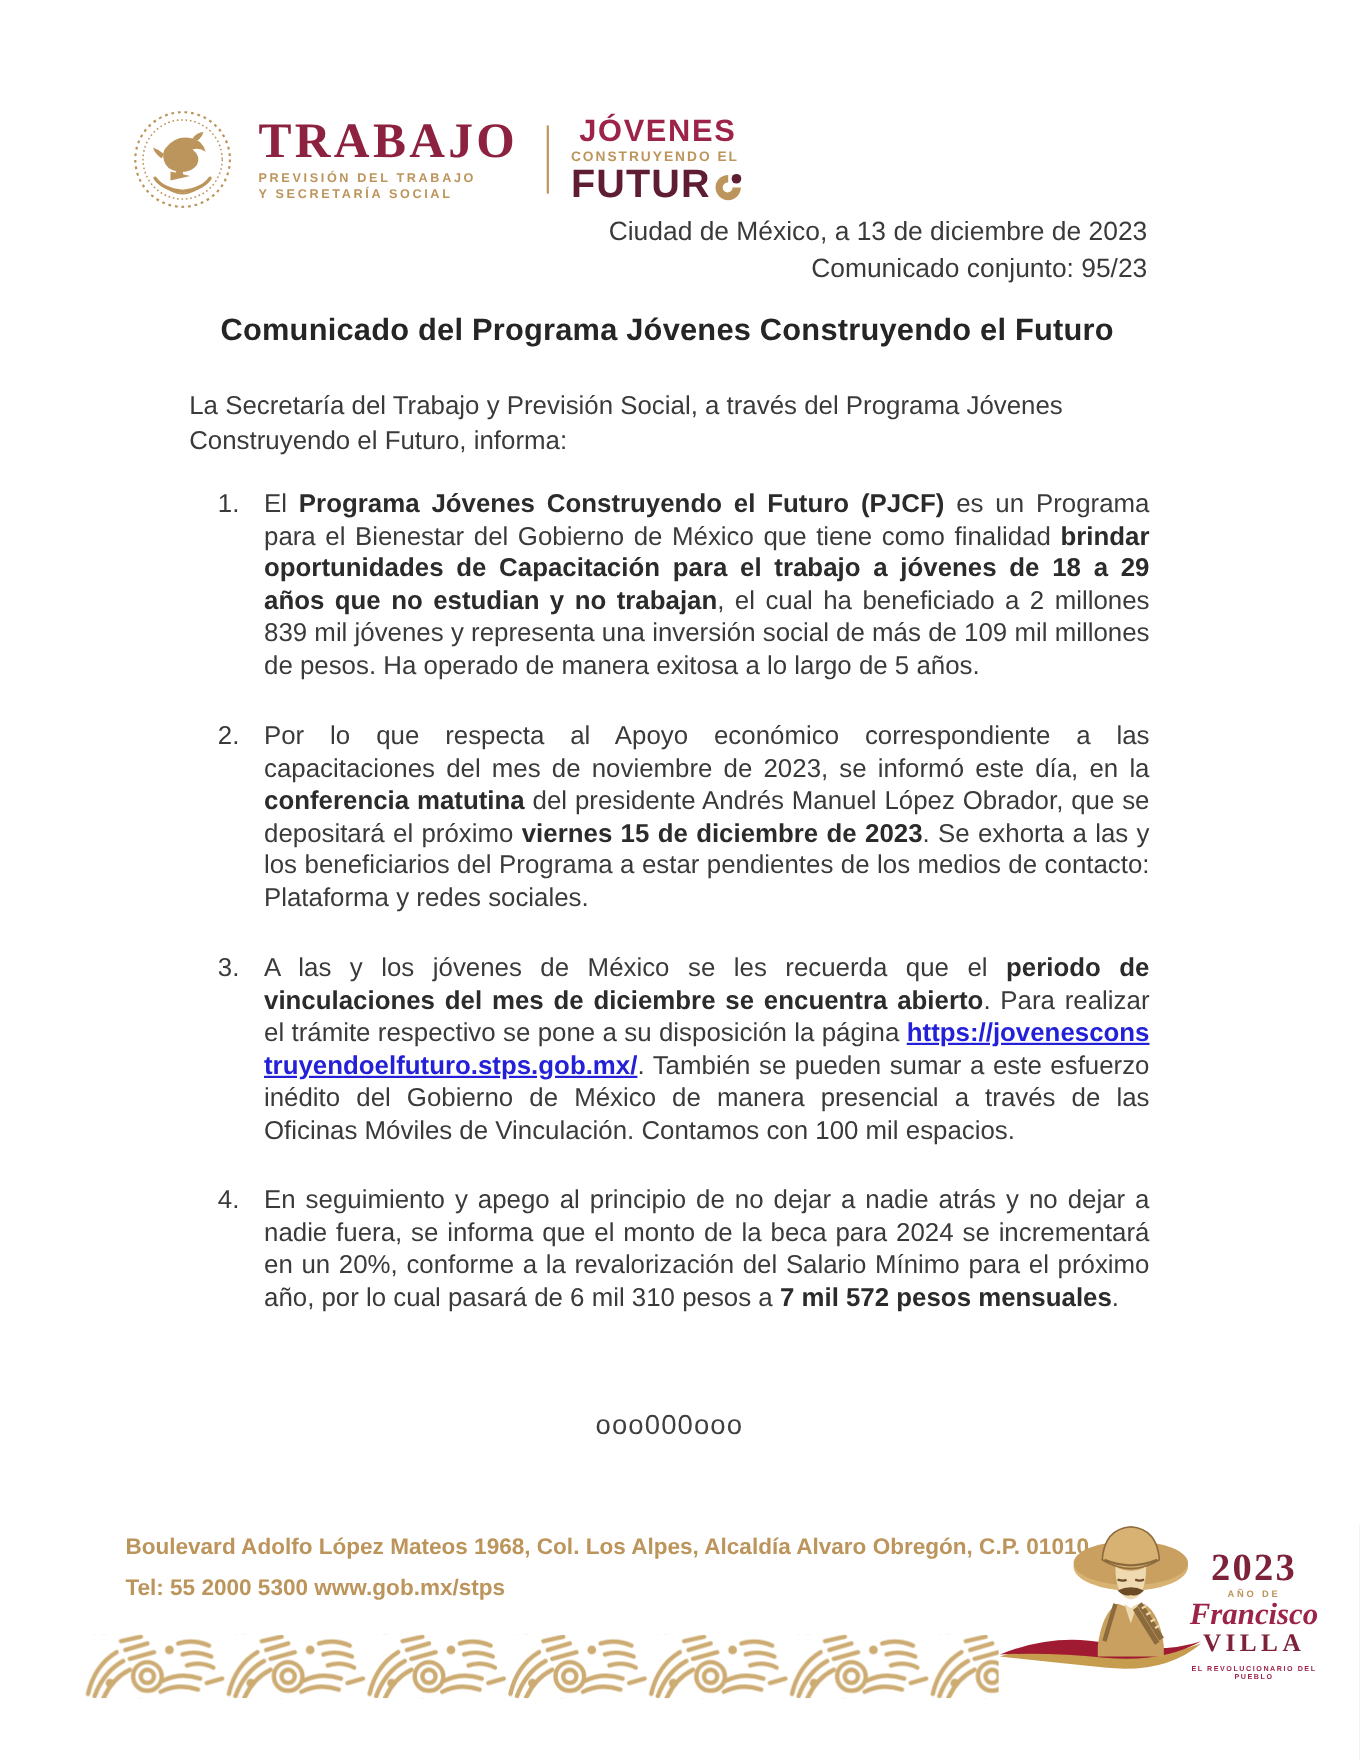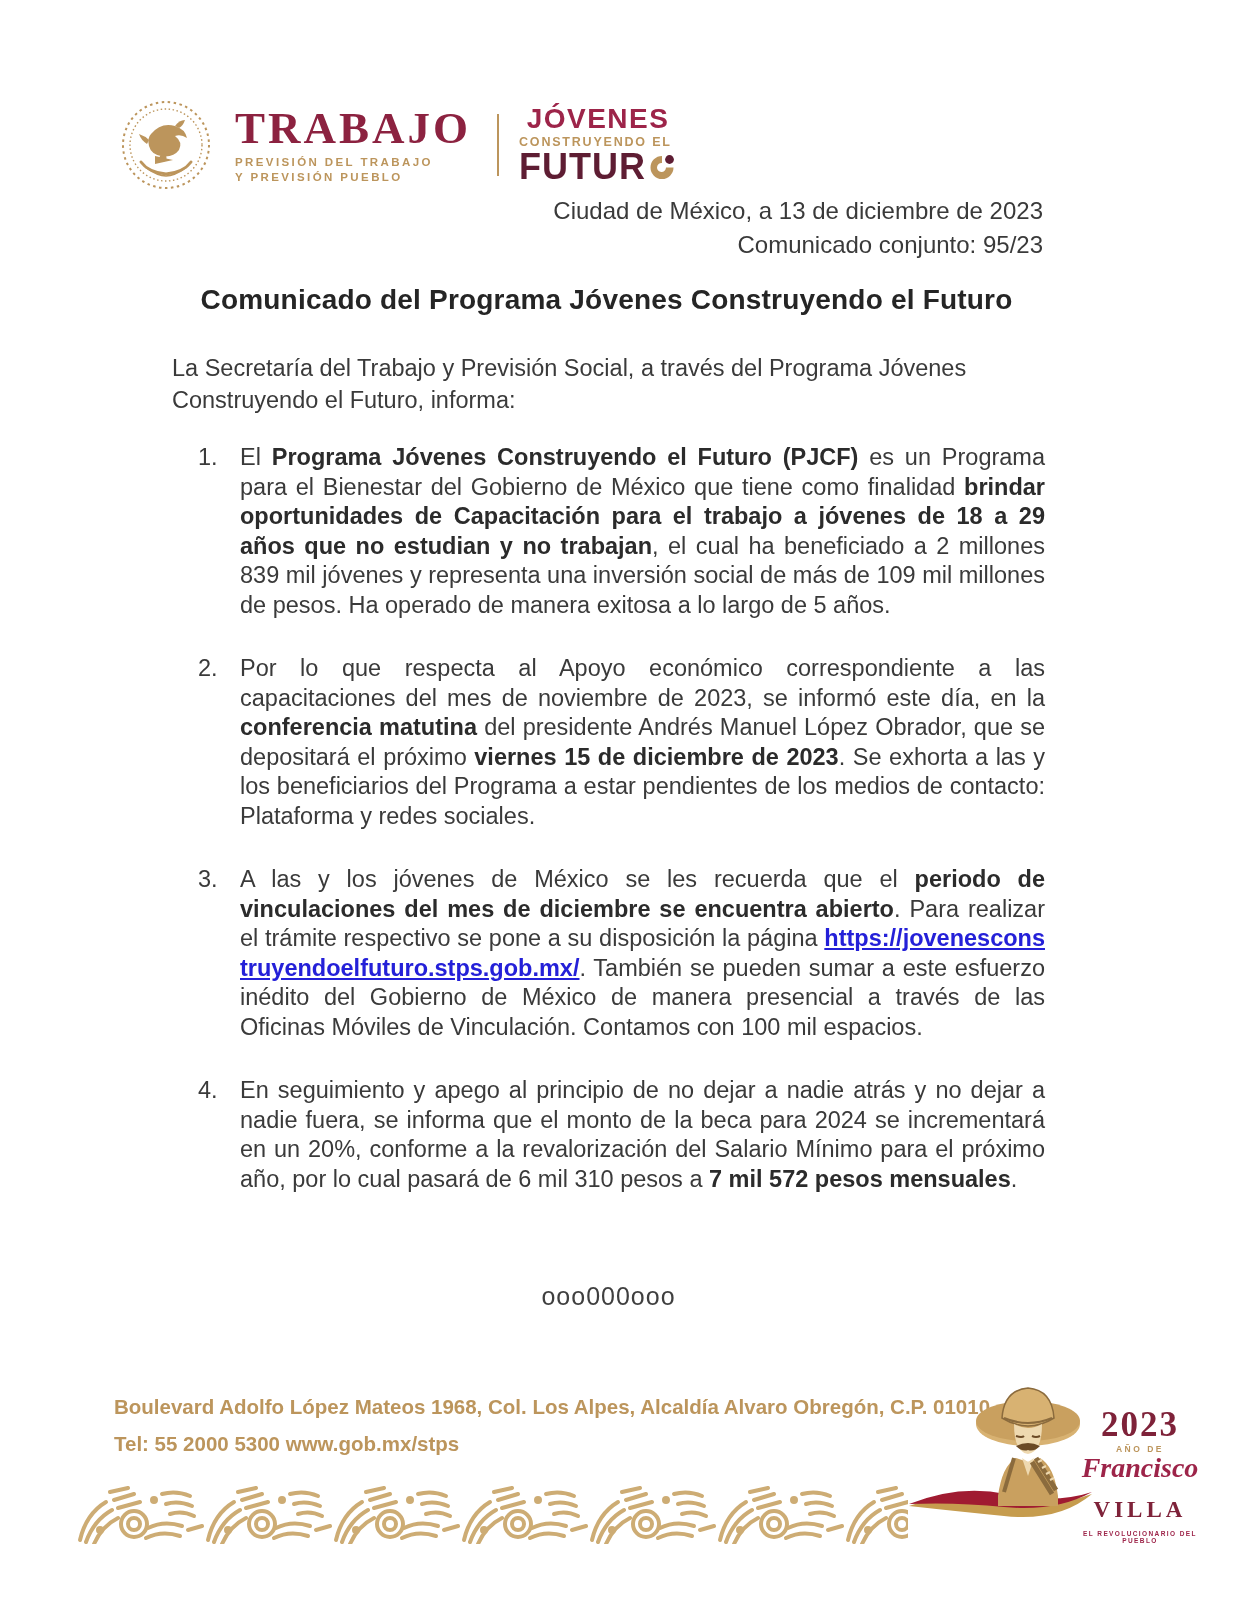--- a/index.html
+++ b/index.html
@@ -19,21 +19,21 @@
     font-size:45px; letter-spacing:3px; color:#8C2240; line-height:46px;
   }
   .trabajo-sub {
     margin-top:4px; color:#BC955C; font-size:11.5px; font-weight:bold;
     letter-spacing:2.4px; line-height:15px;
   }
   .logo-divider { width:2px; height:62px; background:#BC955C; margin:0 20px 0 26px; }
   .jcf-block { line-height:1; }
   .jcf-line1 { color:#9D2449; font-weight:bold; font-size:28px; letter-spacing:1.5px;text-align:center; }
   .jcf-line2 { color:#BC955C; font-weight:bold; font-size:12.5px; letter-spacing:1.8px; margin-top:3px; }
-  .jcf-line3 { color:#5E1D33; font-weight:bold; font-size:36px; letter-spacing:1px; margin-top:1px; display:flex; align-items:center; }
+  .jcf-line3 { color:#5E1D33; font-weight:bold; font-size:36px; letter-spacing:1px; margin-top:1px; display:flex; align-items:flex-end; }
   .person-o { width:30px; height:30px; margin-left:1px; }
 
   
   .dateline {
     position:absolute; top:194px; right:193px; text-align:right;
     font-size:24px; line-height:34px; color:#3a3a3a;
   }
 
   
   .doc-title {
@@ -79,21 +79,21 @@
     font-family:"Liberation Serif", serif; font-weight:bold; font-size:35px;
     color:#7E2239; letter-spacing:2px; line-height:34px;
   }
   .villa-ano { color:#BC955C; font-size:8.5px; font-weight:bold; letter-spacing:2.5px; margin-top:2px; }
   .villa-script {
     font-family:"Liberation Serif", serif; font-style:italic; font-weight:bold;
     font-size:28px; color:#9D2449; line-height:28px;
   }
   .villa-caps {
     font-family:"Liberation Serif", serif; font-weight:bold; font-size:23px;
-    color:#7E2239; letter-spacing:4px; line-height:24px;margin-top:16px;
+    color:#7E2239; letter-spacing:4px; line-height:24px;
   }
   .villa-tag { color:#9D2449; font-size:6.5px; letter-spacing:1.4px; margin-top:8px; font-weight:bold; }
 </style>
 </head>
 <body>
 
 <div class="page">
 
   <div class="logos">
     <svg class="seal" viewBox="0 0 126 98">
@@ -108,21 +108,21 @@
         <path d="M44,48 Q38,44 36,38 Q42,40 46,44 Z"></path>
         <path d="M72,30 Q76,24 82,24 Q80,30 76,32 Z"></path>
         <circle cx="60" cy="62" r="3.5"></circle>
         <path d="M52,60 L70,64 L52,68 Z"></path>
       </g>
     </svg>
     <div class="trabajo-block">
       <div class="trabajo-word">TRABAJO</div>
       <div class="trabajo-sub">
         <div>PREVISIÓN DEL TRABAJO</div>
-        <div>Y PREVISIÓN PUEBLO</div>
+        <div>Y SECRETARÍA SOCIAL</div>
       </div>
     </div>
     <div class="logo-divider"></div>
     <div class="jcf-block">
       <div class="jcf-line1">JÓVENES</div>
       <div class="jcf-line2">CONSTRUYENDO EL</div>
       <div class="jcf-line3">
         <span>FUTUR</span>
         <svg class="person-o" viewBox="0 0 30 30">
           <path d="M15,4 A11.5,11.5 0 1 0 26.5,15.5 L19,15.5 A4.5,4.5 0 1 1 15,11 Z" fill="#BC955C"></path>

